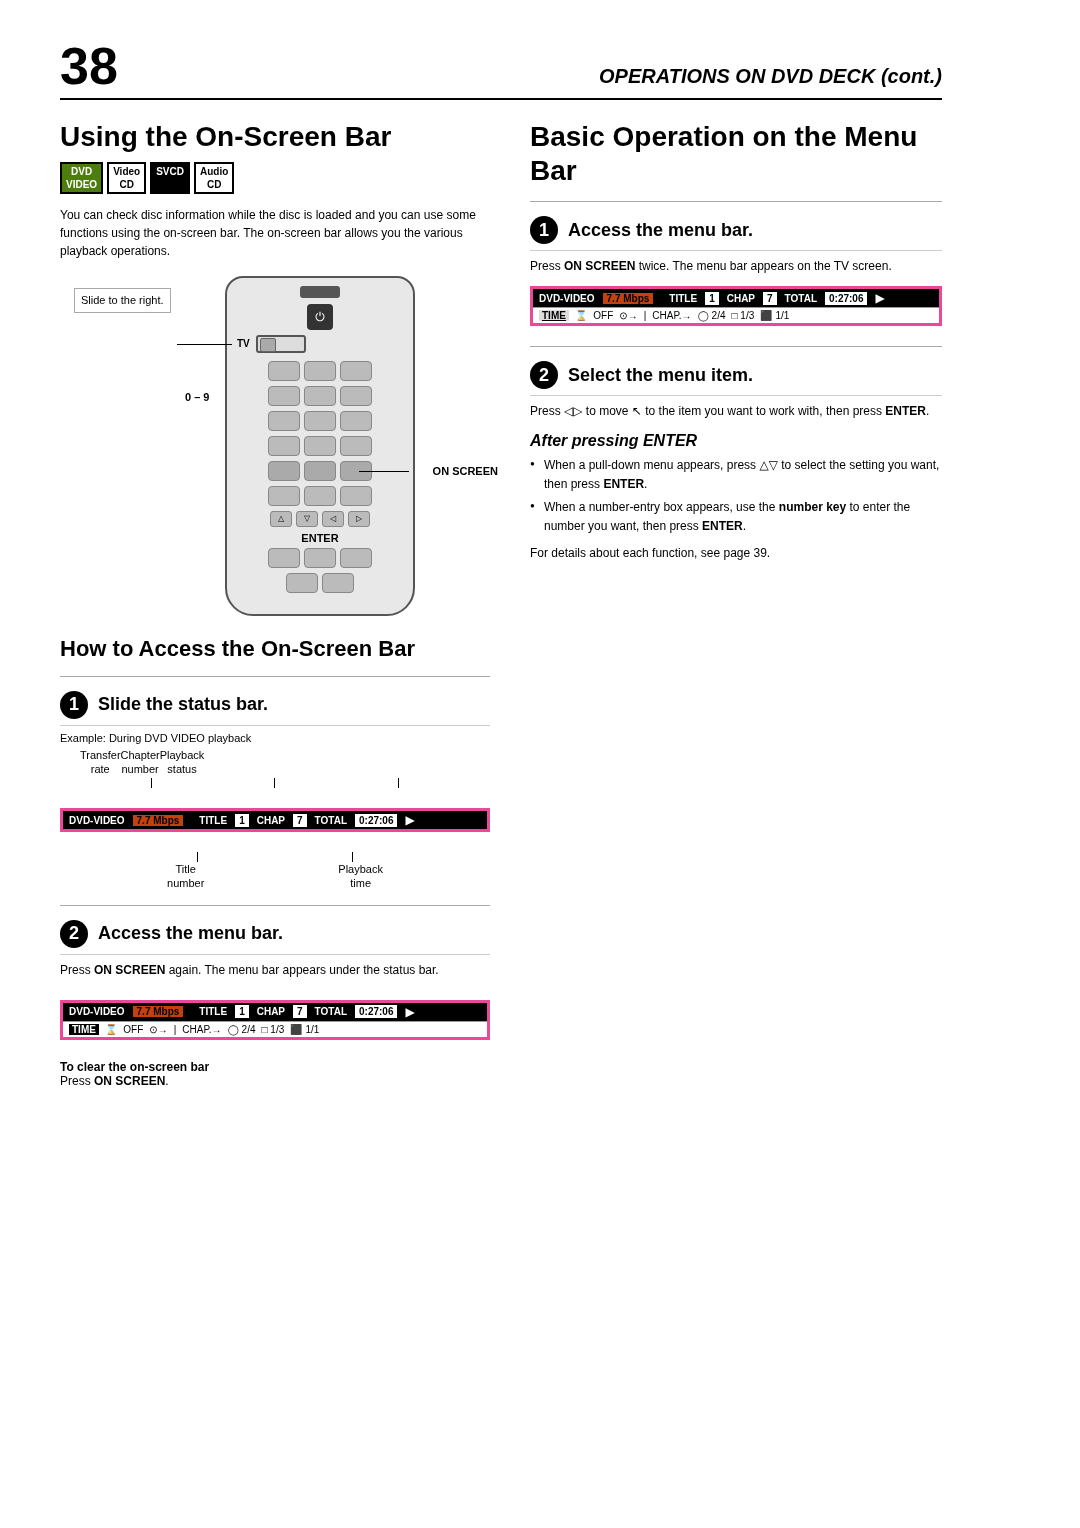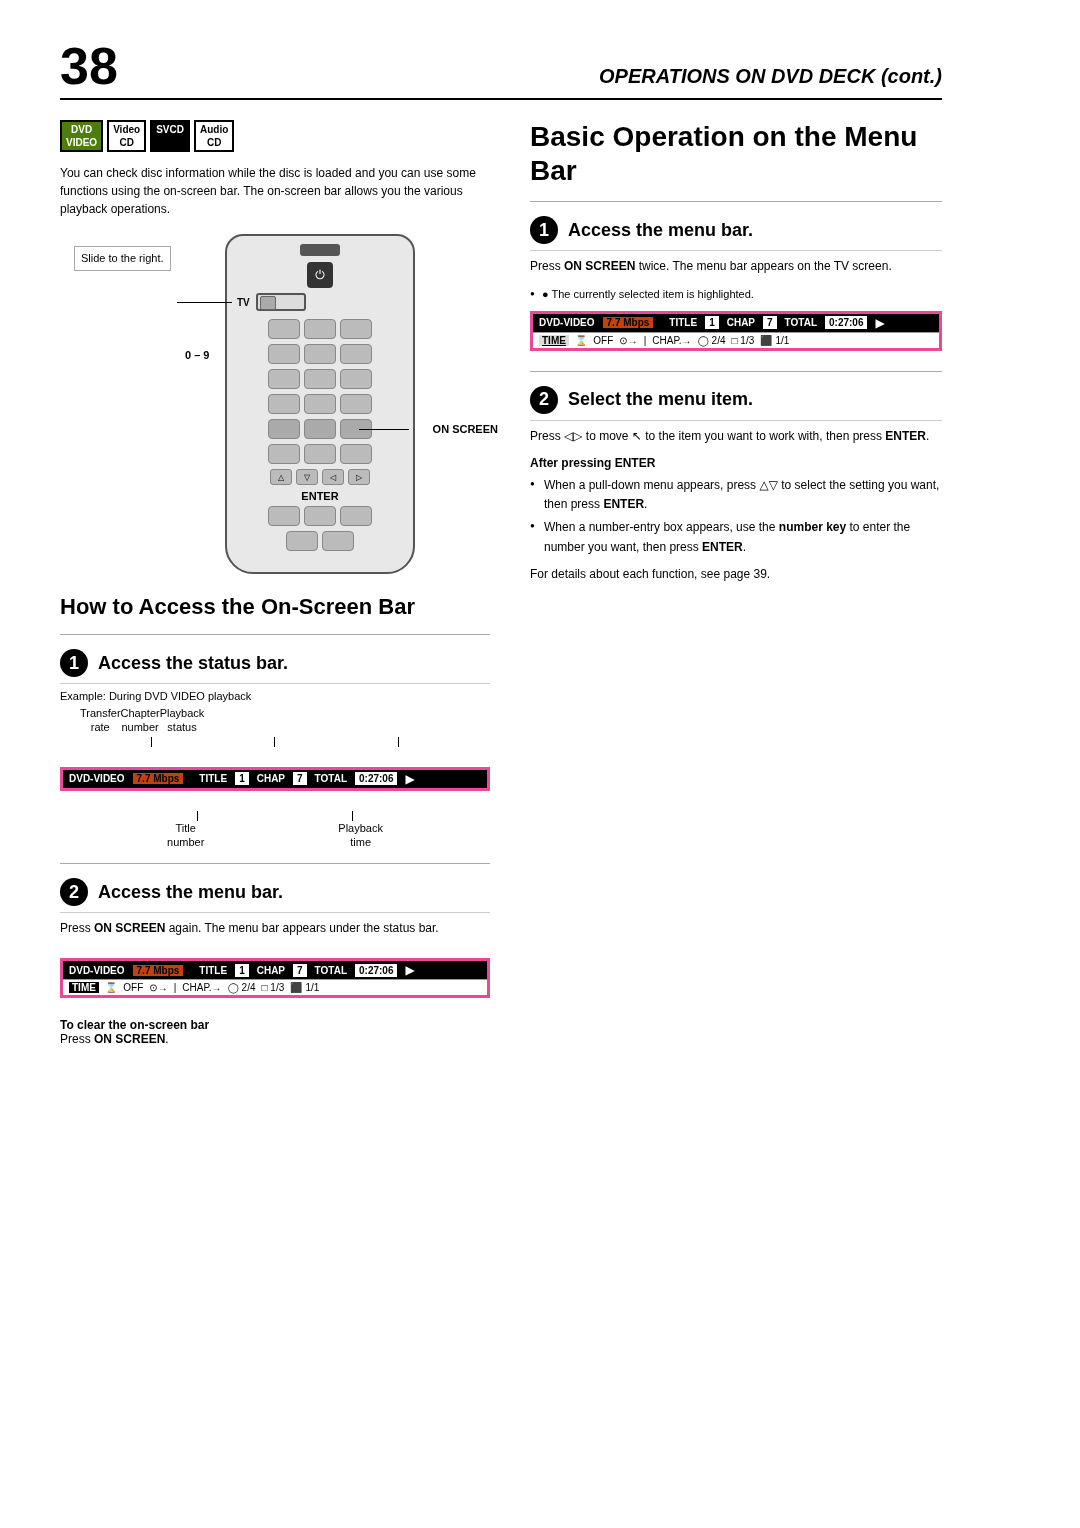--- a/index.html
+++ b/index.html
@@ -188,22 +188,23 @@
       font-weight: bold;
       font-size: 10px;
     }
 
     .after-enter-section {
       margin-top: 10px;
     }
 
     .after-enter-title {
       font-weight: bold;
-      font-size: 12px;
+      font-size: 16px;
       margin-bottom: 6px;
+      font-style: italic;
     }
 
     .after-enter-list {
       list-style: none;
       font-size: 12px;
       line-height: 1.6;
     }
 
     .after-enter-list li {
       padding-left: 14px;
@@ -312,20 +313,21 @@
 
   <div class="page-header">
     <span class="page-number">38</span>
     <span class="header-title">OPERATIONS ON DVD DECK (cont.)</span>
   </div>
 
   <div class="two-col">
 
     <div class="left-col">
 
+      <h1 class="section-title">Using the On-Screen Bar</h1>
 
       <div class="compat-badges">
         <div class="badge badge-dvd">DVD<br>VIDEO</div>
         <div class="badge badge-video">Video<br>CD</div>
         <div class="badge badge-svcd">SVCD</div>
         <div class="badge badge-audio">Audio<br>CD</div>
       </div>
 
       <p class="intro-text">You can check disc information while the disc is loaded and you can use some functions using the on-screen bar. The on-screen bar allows you the various playback operations.</p>
 
@@ -418,21 +420,21 @@
             <div class="rb"></div>
           </div>
         </div>
       </div>
 
       <h2 class="section-subtitle">How to Access the On-Screen Bar</h2>
       <hr class="divider">
 
       <div class="step-box">
         <div class="step-num">1</div>
-        <span class="step-title">Access the status bar.</span>
+        <span class="step-title">Slide the status bar.</span>
       </div>
 
 
       <p style="font-size:11px; margin-bottom:4px;">Example: During DVD VIDEO playback</p>
 
       <div style="display:flex; justify-content:flex-start; font-size:11px; margin-bottom:2px; padding:0 20px;">
         <div style="text-align:center; line-height:1.3;">Transfer<br>rate</div>
         <div style="text-align:center; line-height:1.3;">Chapter<br>number</div>
         <div style="text-align:center; line-height:1.3;">Playback<br>status</div>
       </div>
@@ -517,23 +519,20 @@
 
       <div class="step-box">
         <div class="step-num">1</div>
         <span class="step-title">Access the menu bar.</span>
       </div>
 
       <div class="step-content">
         <span>Press <b>ON SCREEN</b> twice. The menu bar appears on the TV screen.</span>
       </div>
 
-      <div class="bullet-note">
-        <span>● The currently selected item is highlighted.</span>
-      </div>
 
       <div class="status-bar-display" style="margin-top:8px;">
         <div class="status-bar-row">
           <span class="sbar-label">DVD-VIDEO</span>
           <span class="sbar-white">7.7 Mbps</span>
           <span class="sbar-label" style="margin-left:8px;">TITLE</span>
           <span class="sbar-highlight">1</span>
           <span class="sbar-label">CHAP</span>
           <span class="sbar-highlight">7</span>
           <span class="sbar-label">TOTAL</span>

